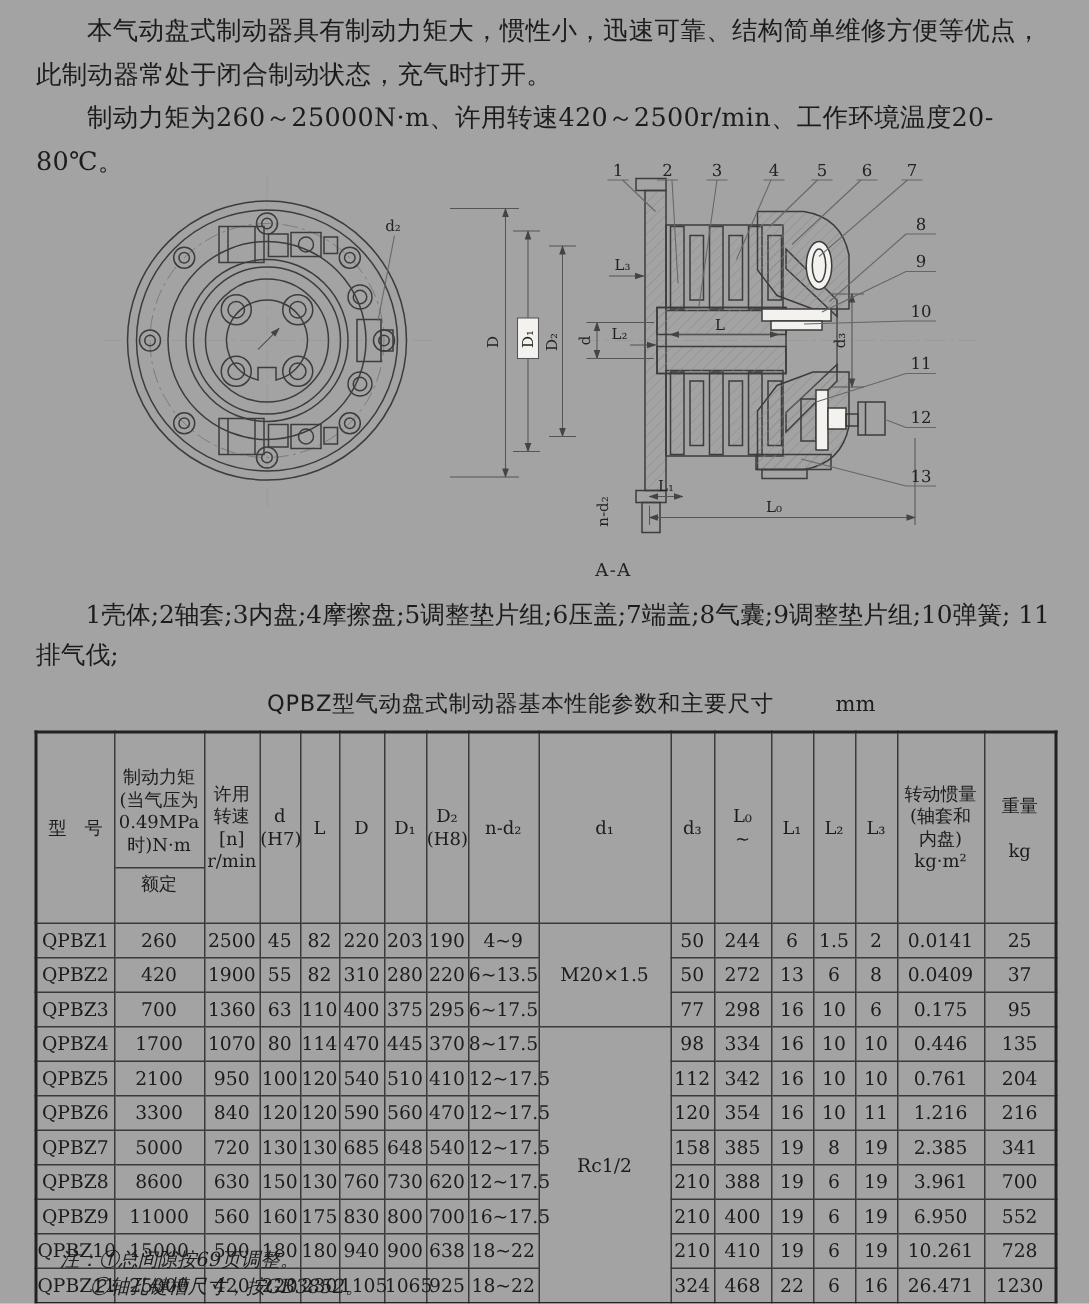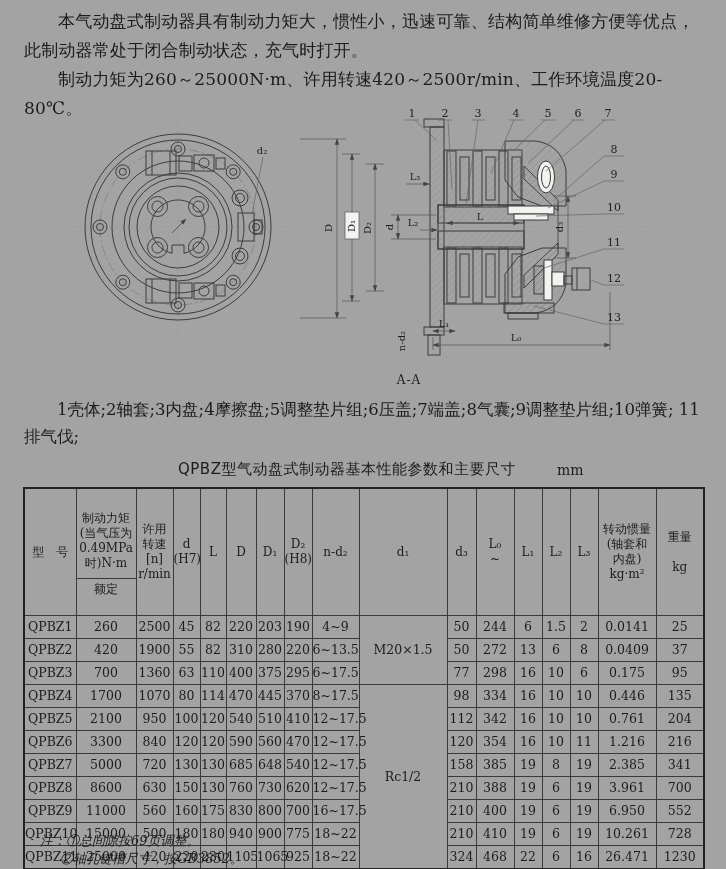--- a/index.html
+++ b/index.html
@@ -515,21 +515,21 @@
           <td>552</td>
         </tr>
         <tr>
           <td>QPBZ10</td>
           <td>15000</td>
           <td>500</td>
           <td>180</td>
           <td>180</td>
           <td>940</td>
           <td>900</td>
-          <td>775</td>
+          <td>638</td>
           <td>18~22</td>
           <td>210</td>
           <td>410</td>
           <td>19</td>
           <td>6</td>
           <td>19</td>
           <td>10.261</td>
           <td>728</td>
         </tr>
         <tr>

